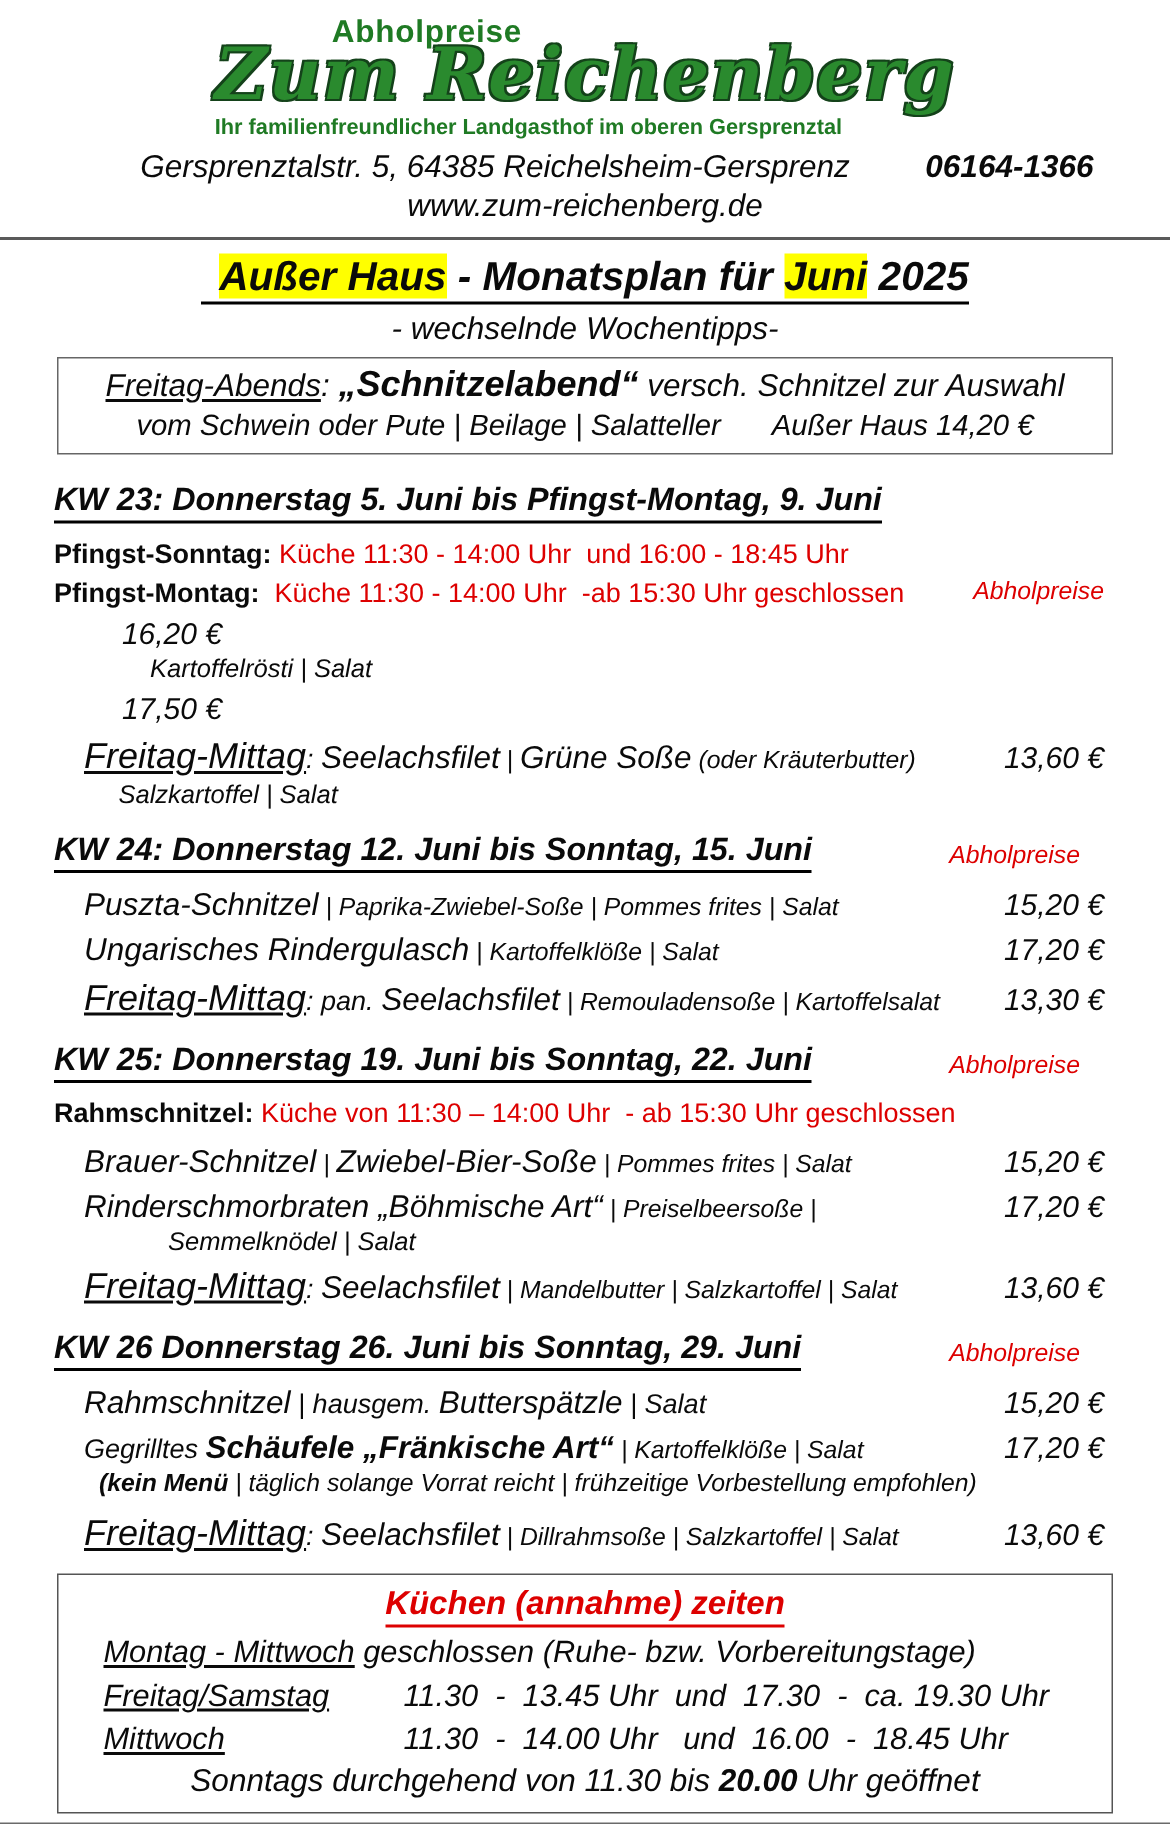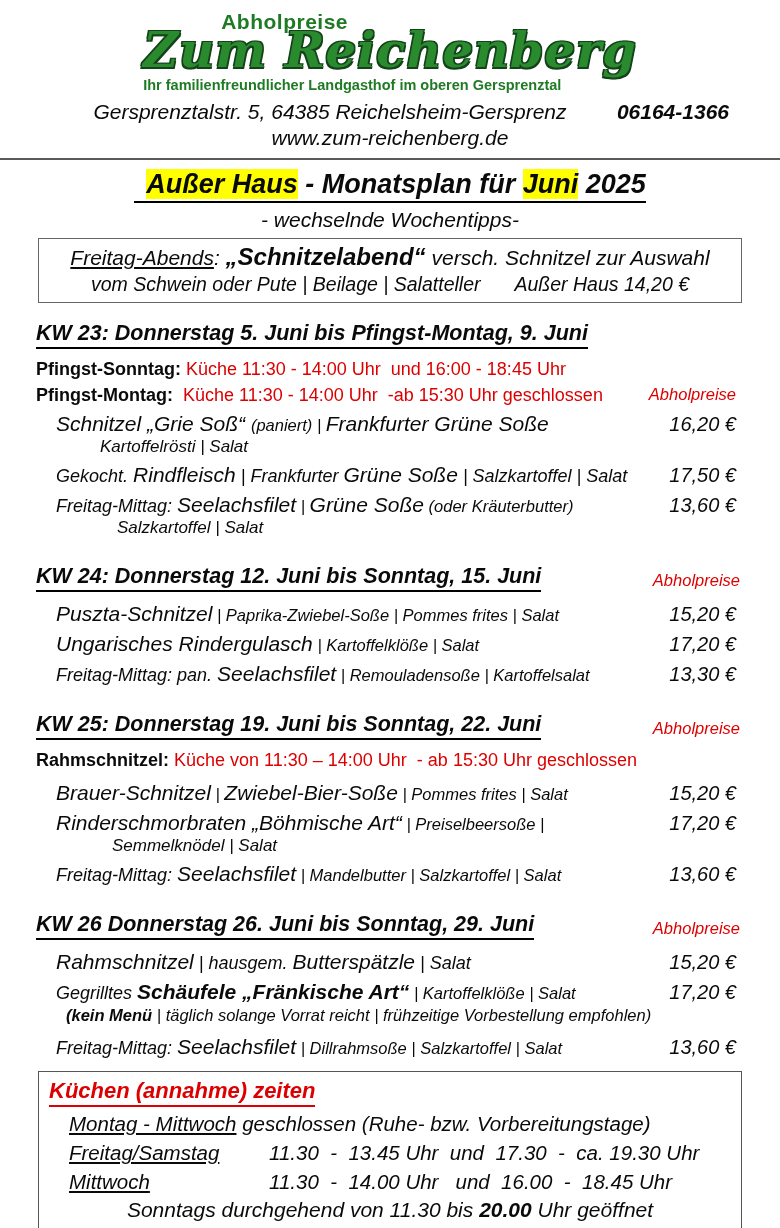--- a/index.html
+++ b/index.html
@@ -43,48 +43,48 @@
   .subtitle { text-align:center; font-style:italic; font-size:21px; margin-top:5px; height:28px; }
   
   .special-box { margin:2px 38px 0 38px; border:1.5px solid #666; padding:4px 8px 6px 8px; text-align:center; }
   .sb-label { font-style:italic; font-size:21px; text-decoration:underline; }
   .sb-colon { font-style:italic; font-size:21px; }
   .sb-name { font-weight:bold; font-style:italic; font-size:24px; }
   .sb-desc { font-style:italic; font-size:21px; }
   .sb-line2 { font-style:italic; font-size:19.5px; margin-top:2px; }
   .sb-gap { display:inline-block; width:34px; }
   
-  .kw-head { display:flex; justify-content:space-between; align-items:flex-end; padding:0 40px 0 36px; }
+  .kw-head { display:flex; justify-content:space-between; align-items:flex-end; padding:0 60px 0 36px; }
   .kw-title {
     display:inline-block; font-weight:bold; font-style:italic; font-size:21.5px;
     border-bottom:2.5px solid #000; padding-bottom:1px;
   }
   .abhol { color:#dd0000; font-style:italic; font-size:16.5px; padding-bottom:2px; }
   .note { padding:0 44px 0 36px; margin-top:5px; display:flex; justify-content:space-between; }
   .note-label { font-weight:bold; font-size:18px; }
   .note-red { color:#dd0000; font-size:18px; white-space:pre-wrap; }
   .item-row { display:flex; padding:0 44px 0 56px; margin-top:6px; align-items:baseline; }
   .item-text { flex:1; font-style:italic; }
   .lg { font-size:21px; }
   .sm { font-size:16.5px; }
   .md { font-size:18px; }
   .blg { font-size:21px; font-weight:bold; }
-  .lead { font-size:18px; }
+  .lead { font-size:24px; text-decoration:underline; }
   .price { width:92px; text-align:right; font-style:italic; font-size:20px; white-space:nowrap; }
   .sub { padding-left:100px; font-style:italic; font-size:17px; margin-top:1px; }
-  .sub-deep { padding-left:117px; }
+  .sub-deep { padding-left:79px; }
   .sub-mid { padding-left:112px; }
   .kein-note { padding-left:66px; font-style:italic; font-size:16.5px; margin-top:2px; }
   .kein-bold { font-weight:bold; }
   .mt10 { margin-top:10px; }
-  .mt14 { margin-top:26px;align-items:flex-end; }
+  .mt14 { margin-top:14px;align-items:flex-end; }
   .mt18 { margin-top:18px; }
   
   .kitchen-box { margin:12px 38px 0 38px; border:1.5px solid #555; padding:6px 10px 8px 10px; }
-  .kb-title-wrap { }
+  .kb-title-wrap { text-align:center; }
   .kb-title {
     display:inline-block; color:#dd0000; font-weight:bold; font-style:italic; font-size:22px;
     border-bottom:2px solid #dd0000; padding-bottom:1px;
   }
   .kb-row { font-style:italic; font-size:20.5px; padding-left:20px; margin-top:5px; }
   .kb-day-wrap { display:inline-block; width:200px; }
   .kb-day { text-decoration:underline; }
   .kb-times { white-space:pre; }
   .kb-note { text-align:center; font-style:italic; font-size:21px; margin-top:4px; }
   .kb-note-bold { font-weight:bold; }
@@ -121,26 +121,24 @@
   <span class="kw-title">KW 23:  Donnerstag 5. Juni  bis  Pfingst-Montag, 9. Juni</span>
 </div>
 <div class="note mt10">
   <span><span class="note-label">Pfingst-Sonntag:</span><span class="note-red"> Küche 11:30 - 14:00 Uhr  und 16:00 - 18:45 Uhr</span></span>
 </div>
 <div class="note">
   <span><span class="note-label">Pfingst-Montag:</span><span class="note-red">  Küche 11:30 - 14:00 Uhr  -ab 15:30 Uhr geschlossen</span></span>
   <span class="abhol">Abholpreise</span>
 </div>
 <div class="item-row">
-  <div class="item-text"><span class="lg">Schnitzel „Grie Soß“ </span><span class="sm">(paniert) | </span><span class="lg">Frankfurter Grüne Soße</span></div>
   <div class="price">16,20 €</div>
 </div>
 <div class="sub">Kartoffelrösti | Salat</div>
 <div class="item-row">
-  <div class="item-text"><span class="md">Gekocht. </span><span class="lg">Rindfleisch</span><span class="md"> | Frankfurter </span><span class="lg">Grüne Soße</span><span class="md"> | Salzkartoffel | Salat</span></div>
   <div class="price">17,50 €</div>
 </div>
 <div class="item-row">
   <div class="item-text"><span class="lead">Freitag-Mittag</span><span class="md">: </span><span class="lg">Seelachsfilet</span><span class="sm"> | </span><span class="lg">Grüne Soße</span><span class="sm">  (oder Kräuterbutter)</span></div>
   <div class="price">13,60 €</div>
 </div>
 <div class="sub sub-deep">Salzkartoffel | Salat</div>
 
 <div class="kw-head mt14">
   <span class="kw-title">KW 24:   Donnerstag 12. Juni  bis  Sonntag, 15. Juni</span>

